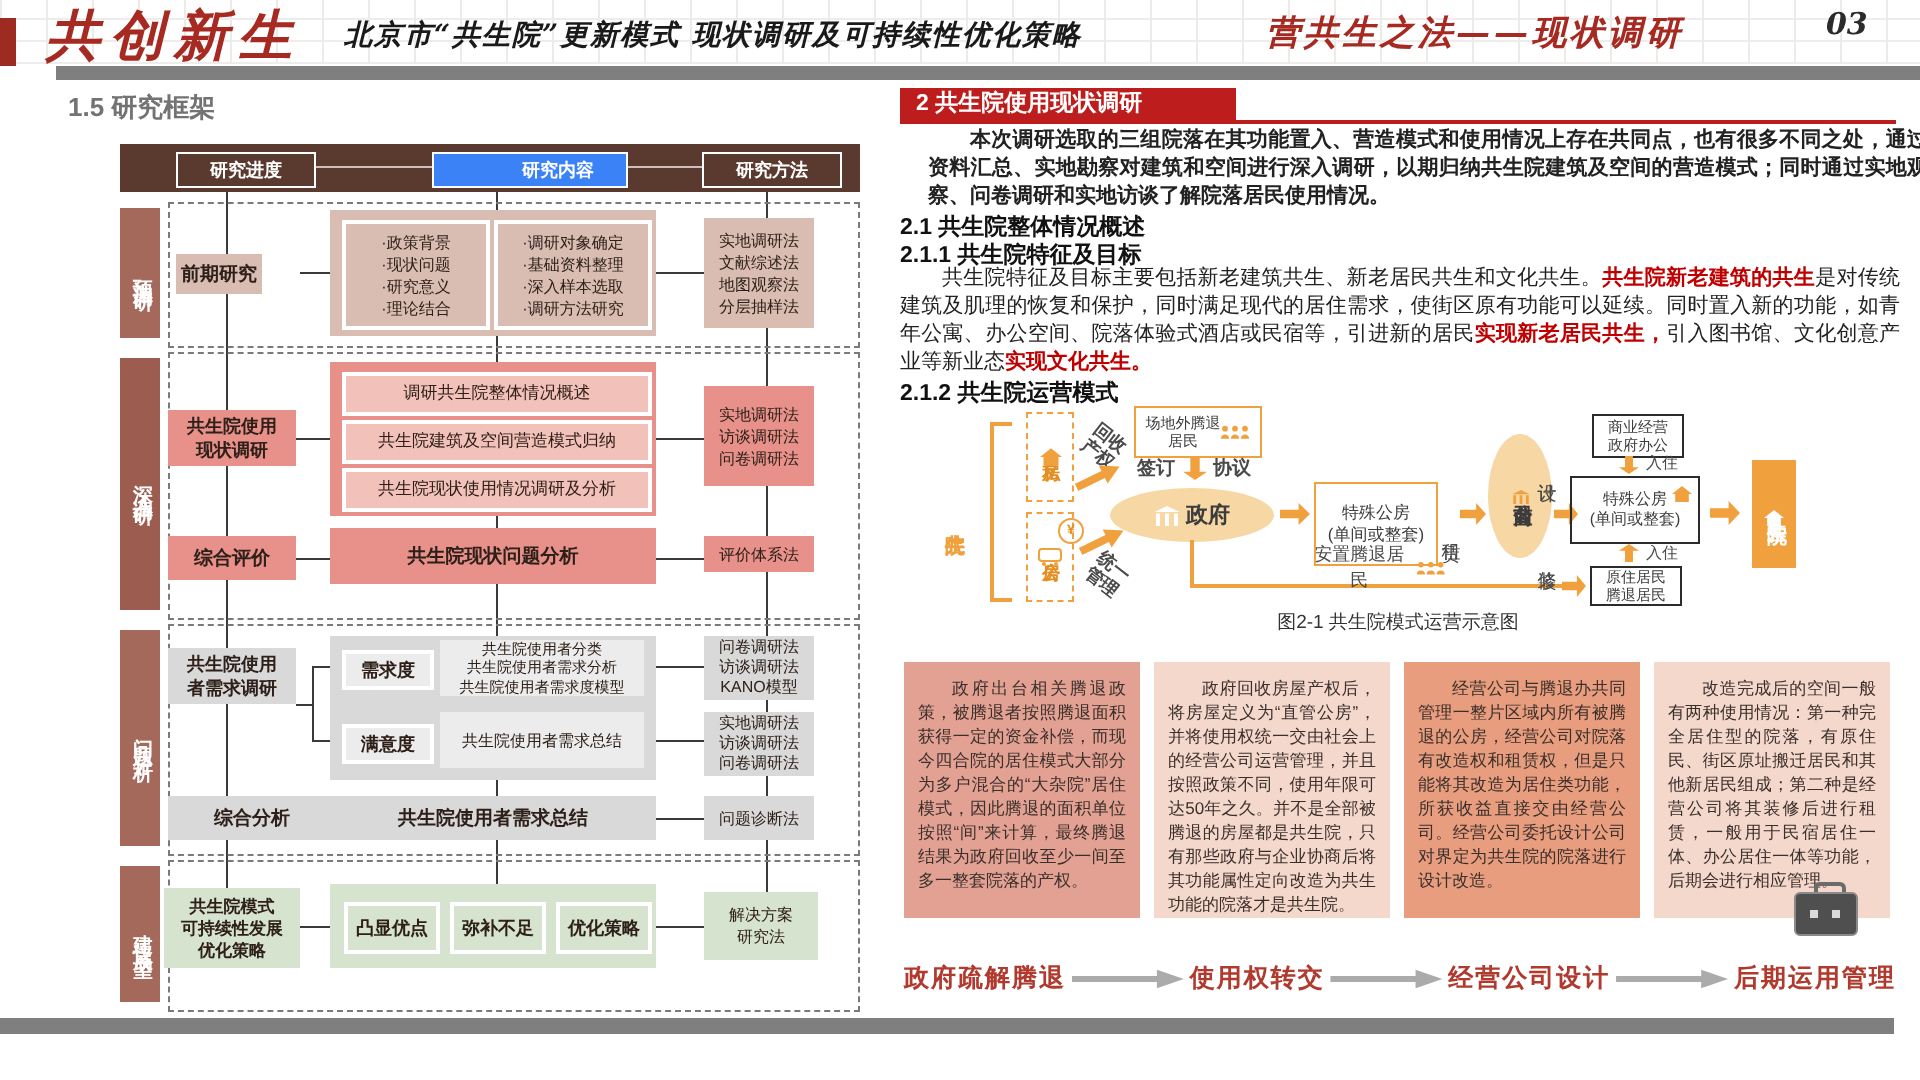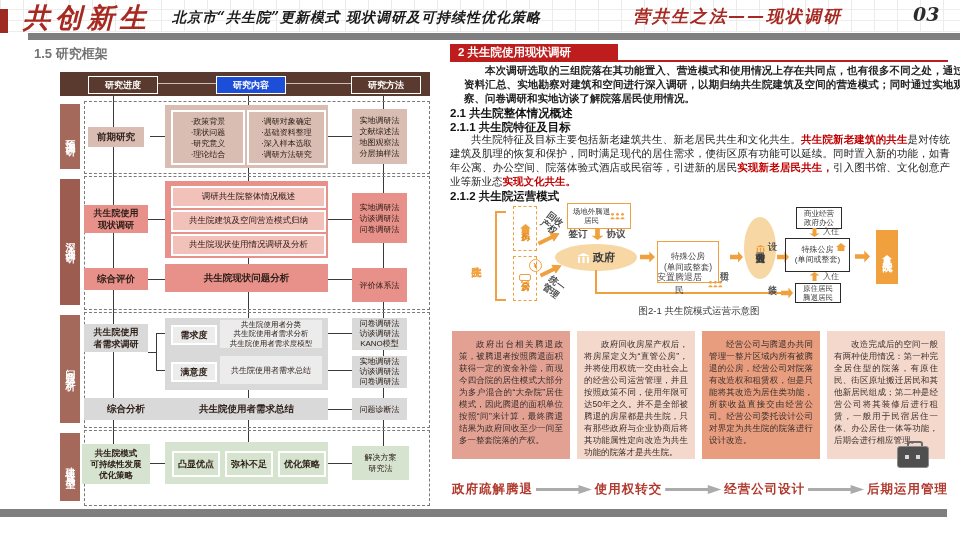--- a/index.html
+++ b/index.html
@@ -52,44 +52,44 @@
 </head>
 <body>
 
 <div id="slide">
 
   <div id="hdr">
     <div class="abs" style="left:0;top:9px;width:8px;height:24px;background:#9e2b22;"></div>
     <div class="abs logo" style="left:23px;top:0;font-size:27px;color:#a62a21;letter-spacing:5px;">共创新生</div>
     <div class="abs logo" style="left:172px;top:9px;font-size:14px;color:#1a1a1a;letter-spacing:1px;">北京市“共生院”更新模式 现状调研及可持续性优化策略</div>
     <div class="abs logo" style="left:633px;top:5px;font-size:17px;color:#a62a21;letter-spacing:2px;">营共生之法——现状调研</div>
-    <div class="abs logo" style="left:913px;top:3px;font-size:19px;color:#2b2b2b;">03</div>
+    <div class="abs logo" style="left:913px;top:3px;font-size:15px;color:#2b2b2b;">03</div>
   </div>
   <div class="abs" style="left:28px;top:33px;width:932px;height:7px;background:#7f7f7f;"></div>
 
   <div class="abs bold" style="left:34px;top:45px;font-size:13px;color:#737373;">1.5 研究框架</div>
 
   <div class="abs" style="left:60px;top:72px;width:370px;height:436px;">
 
     <div class="ln" style="left:53px;top:24px;width:1px;height:350px;"></div>
     <div class="ln" style="left:188px;top:24px;width:1px;height:348px;"></div>
     <div class="ln" style="left:323px;top:24px;width:1px;height:352px;"></div>
 
     <div class="abs" style="left:0;top:0;width:370px;height:24px;background:#5a392e;">
       <div class="abs" style="left:62px;top:11px;width:246px;height:1px;background:#cbbfb9;"></div>
       <div class="fb bold" style="left:28px;top:4px;width:68px;height:16px;background:#5a392e;border:1px solid #fff;color:#fff;font-size:9px;">研究进度</div>
-      <div class="fb bold" style="left:156px;top:4px;width:68px;height:16px;background:#1d4ed8;border:1px solid #fff;color:#fff;font-size:9px;">研究内容</div>
+      <div class="fb bold" style="left:156px;top:4px;width:68px;height:16px;background:#3b82f6;border:1px solid #fff;color:#fff;font-size:9px;padding-left:28px;">研究内容</div>
       <div class="fb bold" style="left:291px;top:4px;width:68px;height:16px;background:#5a392e;border:1px solid #fff;color:#fff;font-size:9px;">研究方法</div>
     </div>
 
     <div class="dash" style="left:24px;top:29px;width:344px;height:71px;"></div>
     <div class="tab" style="top:32px;height:65px;">预调研</div>
     <div class="ln" style="left:90px;top:64px;width:15px;height:1px;"></div>
     <div class="ln" style="left:268px;top:64px;width:24px;height:1px;"></div>
-    <div class="fb bold s1bg" style="left:28px;top:55px;width:56px;height:20px;font-size:9.5px;">前期研究</div>
+    <div class="fb bold s1bg" style="left:28px;top:55px;width:43px;height:20px;font-size:9.5px;">前期研究</div>
     <div class="abs s1bg" style="left:105px;top:33px;width:163px;height:63px;">
       <div class="fb s1bg wb" style="left:6px;top:5px;width:70px;height:51px;font-size:8px;line-height:11px;">·政策背景
 ·现状问题
 ·研究意义
 ·理论结合</div>
       <div class="fb s1bg wb" style="left:82px;top:5px;width:75px;height:51px;font-size:8px;line-height:11px;">·调研对象确定
 ·基础资料整理
 ·深入样本选取
 ·调研方法研究</div>
     </div>
@@ -109,21 +109,21 @@
     <div class="fb bold s2bg" style="left:24px;top:196px;width:64px;height:22px;font-size:9.5px;">综合评价</div>
     <div class="abs s2bg" style="left:105px;top:109px;width:163px;height:77px;">
       <div class="fb s2in wb" style="left:6px;top:5px;width:151px;height:18px;font-size:8.5px;">调研共生院整体情况概述</div>
       <div class="fb s2in wb" style="left:6px;top:29px;width:151px;height:18px;font-size:8.5px;">共生院建筑及空间营造模式归纳</div>
       <div class="fb s2in wb" style="left:6px;top:53px;width:151px;height:18px;font-size:8.5px;text-align:right;">共生院现状使用情况调研及分析</div>
     </div>
     <div class="fb bold s2bg" style="left:105px;top:192px;width:163px;height:28px;font-size:9.5px;">共生院现状问题分析</div>
     <div class="fb s2bg" style="left:292px;top:121px;width:55px;height:50px;font-size:8px;line-height:11px;">实地调研法
 访谈调研法
 问卷调研法</div>
-    <div class="fb s2bg" style="left:292px;top:196px;width:55px;height:34px;font-size:8px;">评价体系法</div>
+    <div class="fb s2bg" style="left:292px;top:196px;width:55px;height:18px;font-size:8px;">评价体系法</div>
 
     <div class="dash" style="left:24px;top:240px;width:344px;height:114px;"></div>
     <div class="tab" style="top:243px;height:108px;">问题分析</div>
     <div class="ln" style="left:88px;top:280px;width:8px;height:1px;"></div>
     <div class="ln" style="left:96px;top:261px;width:1px;height:38px;"></div>
     <div class="ln" style="left:96px;top:261px;width:15px;height:1px;"></div>
     <div class="ln" style="left:96px;top:298px;width:15px;height:1px;"></div>
     <div class="ln" style="left:262px;top:261px;width:30px;height:1px;"></div>
     <div class="ln" style="left:262px;top:298px;width:30px;height:1px;"></div>
     <div class="ln" style="left:88px;top:337px;width:17px;height:1px;"></div>

